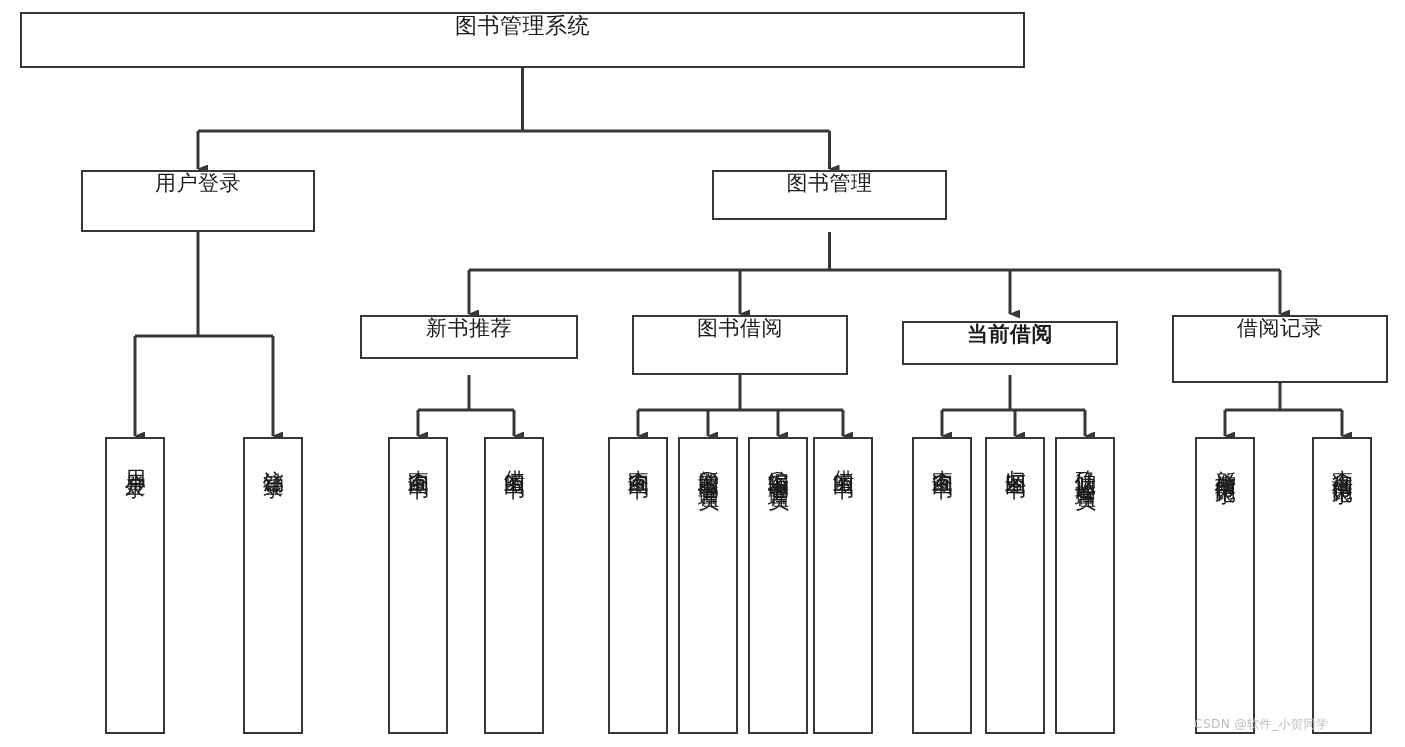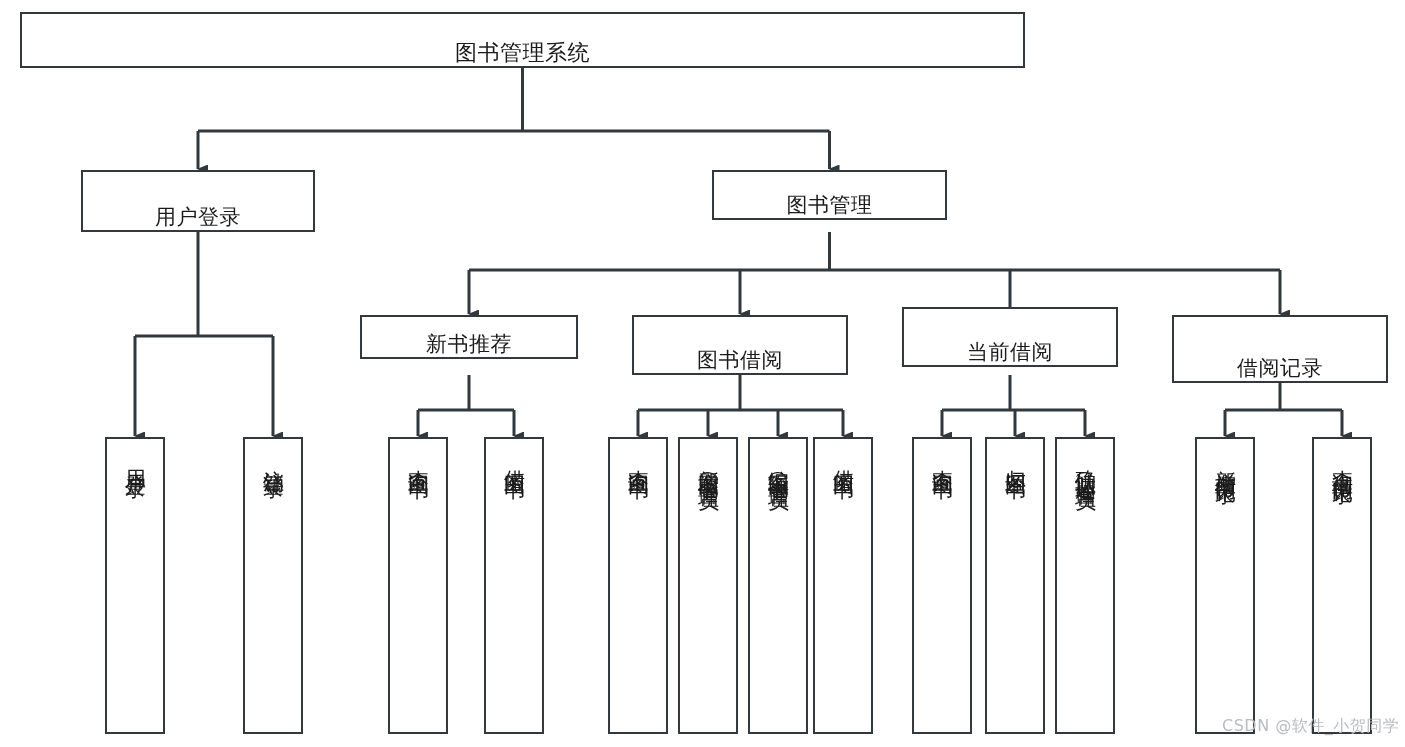--- a/index.html
+++ b/index.html
@@ -27,21 +27,21 @@
     width: 1405px;
     height: 747px;
     pointer-events: none;
   }
   .node {
     position: absolute;
     box-sizing: border-box;
     background: #ffffff;
     border: 2px solid #33383d;
     display: flex;
-    align-items: flex-end;
+    align-items: flex-start;
     justify-content: center;
     overflow: hidden;
   }
   .node-label {
     color: #1b1b1b;
     font-size: 21px;
     line-height: 1.12;
     letter-spacing: 0.5px;
     white-space: nowrap;
     text-align: center;
@@ -55,24 +55,23 @@
     white-space: nowrap;
   }
   .node.leaf {
     align-items: flex-start;
     padding-top: 14px;
   }
   .node.root .node-label { font-size: 22px; }
   .watermark {
     position: absolute;
     color: #b9bcc0;
-    font-size: 16px;
+    font-size: 12px;
     white-space: nowrap;
     letter-spacing: 0.5px;
-    margin-left: 28px;
   }
 </style>
 </head>
 <body>
 
 <div id="diagram-root">
   <svg class="edges" viewBox="0 0 1405 747" width="1405" height="747" xmlns="http://www.w3.org/2000/svg">
     <defs>
       <marker id="arrowhead" markerWidth="9" markerHeight="11" refX="4.5" refY="10" orient="auto" markerUnits="userSpaceOnUse">
         <path d="M0,0 L9,0 L4.5,11 Z" fill="#33383d"></path>
@@ -123,21 +122,21 @@
   </div>
   <div class="node lvl2" style="left: 712px; top: 170px; width: 235px; height: 50px;">
     <span class="node-label">图书管理</span>
   </div>
   <div class="node lvl3" style="left: 360px; top: 315px; width: 218px; height: 44px;">
     <span class="node-label">新书推荐</span>
   </div>
   <div class="node lvl3" style="left: 632px; top: 315px; width: 216px; height: 60px;">
     <span class="node-label">图书借阅</span>
   </div>
-  <div class="node lvl3" style="left: 902px; top: 307px; width: 216px; height: 60px;">
+  <div class="node lvl3" style="left: 902px; top: 321px; width: 216px; height: 44px; font-weight: bold;">
     <span class="node-label">当前借阅</span>
   </div>
   <div class="node lvl3" style="left: 1172px; top: 315px; width: 216px; height: 68px;">
     <span class="node-label">借阅记录</span>
   </div>
 
   <div class="node leaf" style="left: 105px; top: 437px; width: 60px; height: 297px;">
     <span class="node-label">用户登录</span>
   </div>
   <div class="node leaf" style="left: 243px; top: 437px; width: 60px; height: 297px;">

